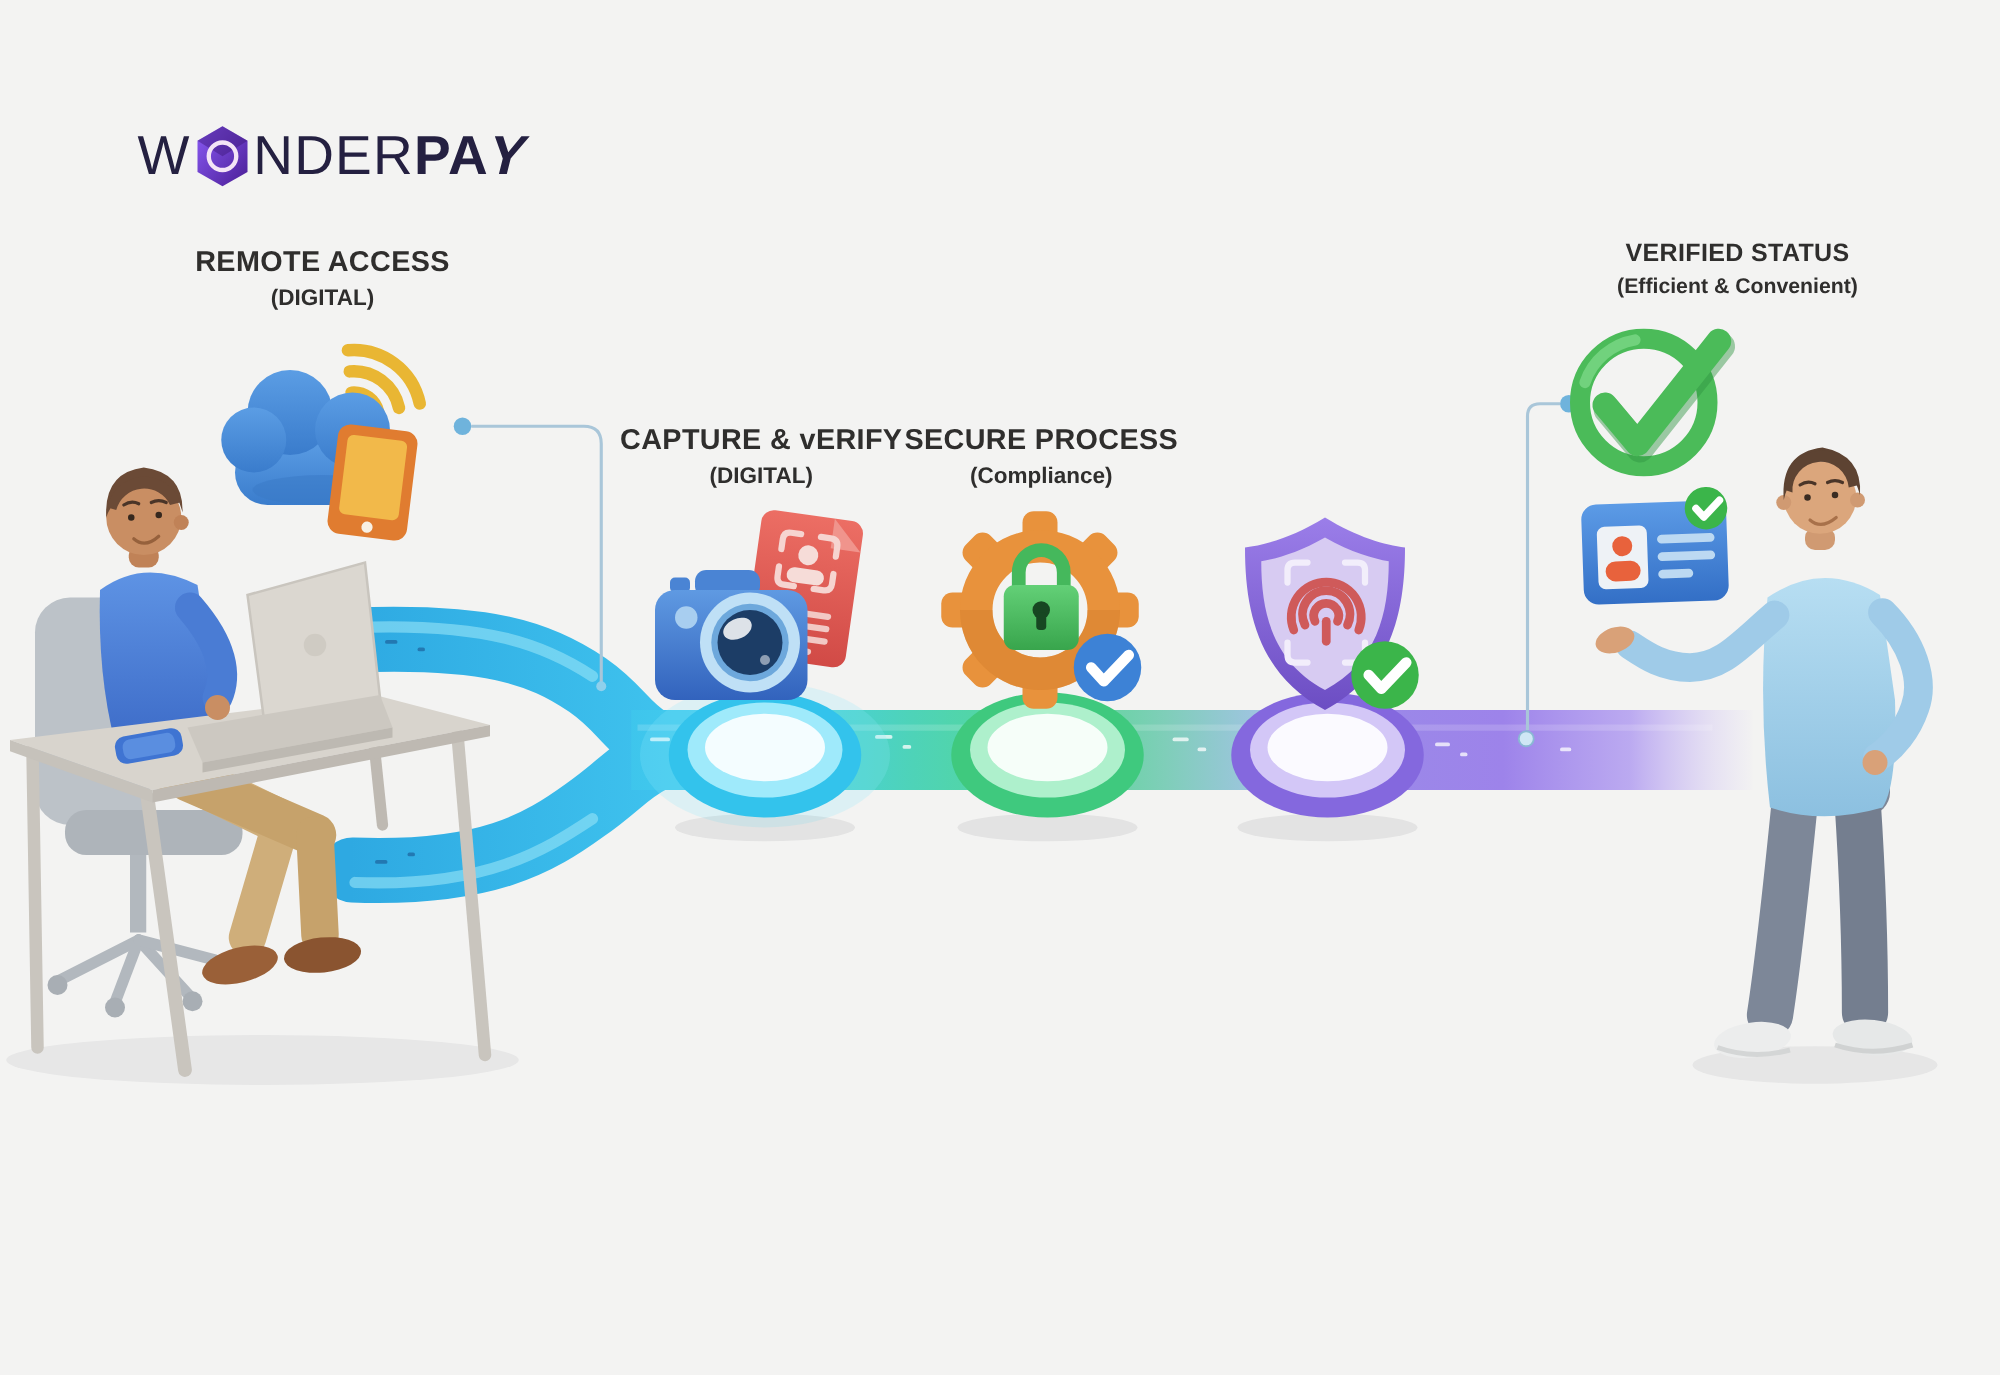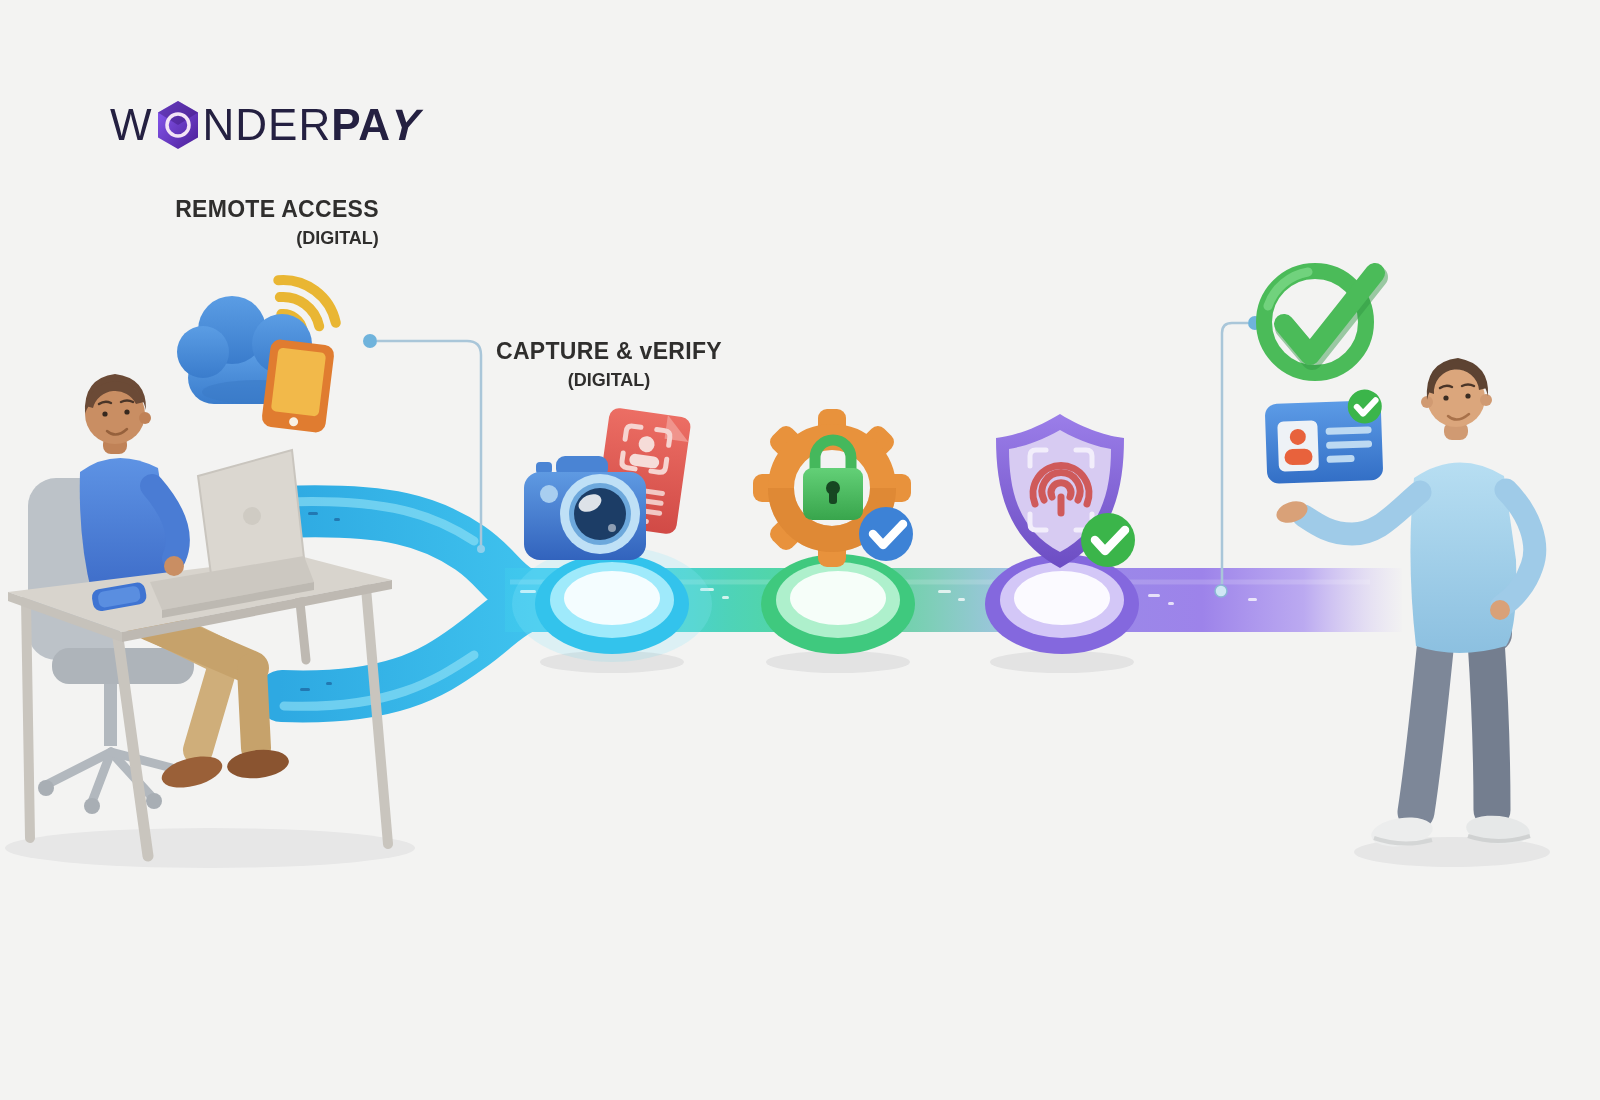--- a/index.html
+++ b/index.html
@@ -370,26 +370,34 @@
       </defs>
       <polygon points="23,1 43,12.5 43,37.5 23,49 3,37.5 3,12.5" fill="url(#hexGrad)"></polygon>
       <polygon points="23,1 43,12.5 23,25 3,12.5" fill="#3b1678" opacity=".45"></polygon>
       <circle cx="23" cy="25" r="11" fill="none" stroke="#f3e4f6" stroke-width="3.5"></circle>
     </svg>
     <span class="lt">NDER</span>
     <span class="lt heavy">PA</span>
     <span class="y">Y</span>
   </div>
 
-  <div class="step-label" style="left:277px;top:196px;text-align:right;">
+  <div class="step-label" style="left:258px;top:196px;">
     <div class="step-title">REMOTE ACCESS</div>
     <div class="step-sub">(DIGITAL)</div>
   </div>
 
   <div class="step-label" style="left:609px;top:338px;text-align:center;">
     <div class="step-title">CAPTURE &amp; vERIFY</div>
     <div class="step-sub">(DIGITAL)</div>
   </div>
 
-
-
+  <div class="step-label" style="left:833px;top:338px;">
+    <div class="step-title">SECURE PROCESS</div>
+    <div class="step-sub">(Compliance)</div>
+  </div>
+
+
+  <div class="step-label small" style="left:1390px;top:192px;">
+    <div class="step-title">VERIFIED STATUS</div>
+    <div class="step-sub">(Efficient &amp; Convenient)</div>
+  </div>
 
 </div>
 
 </body></html>

